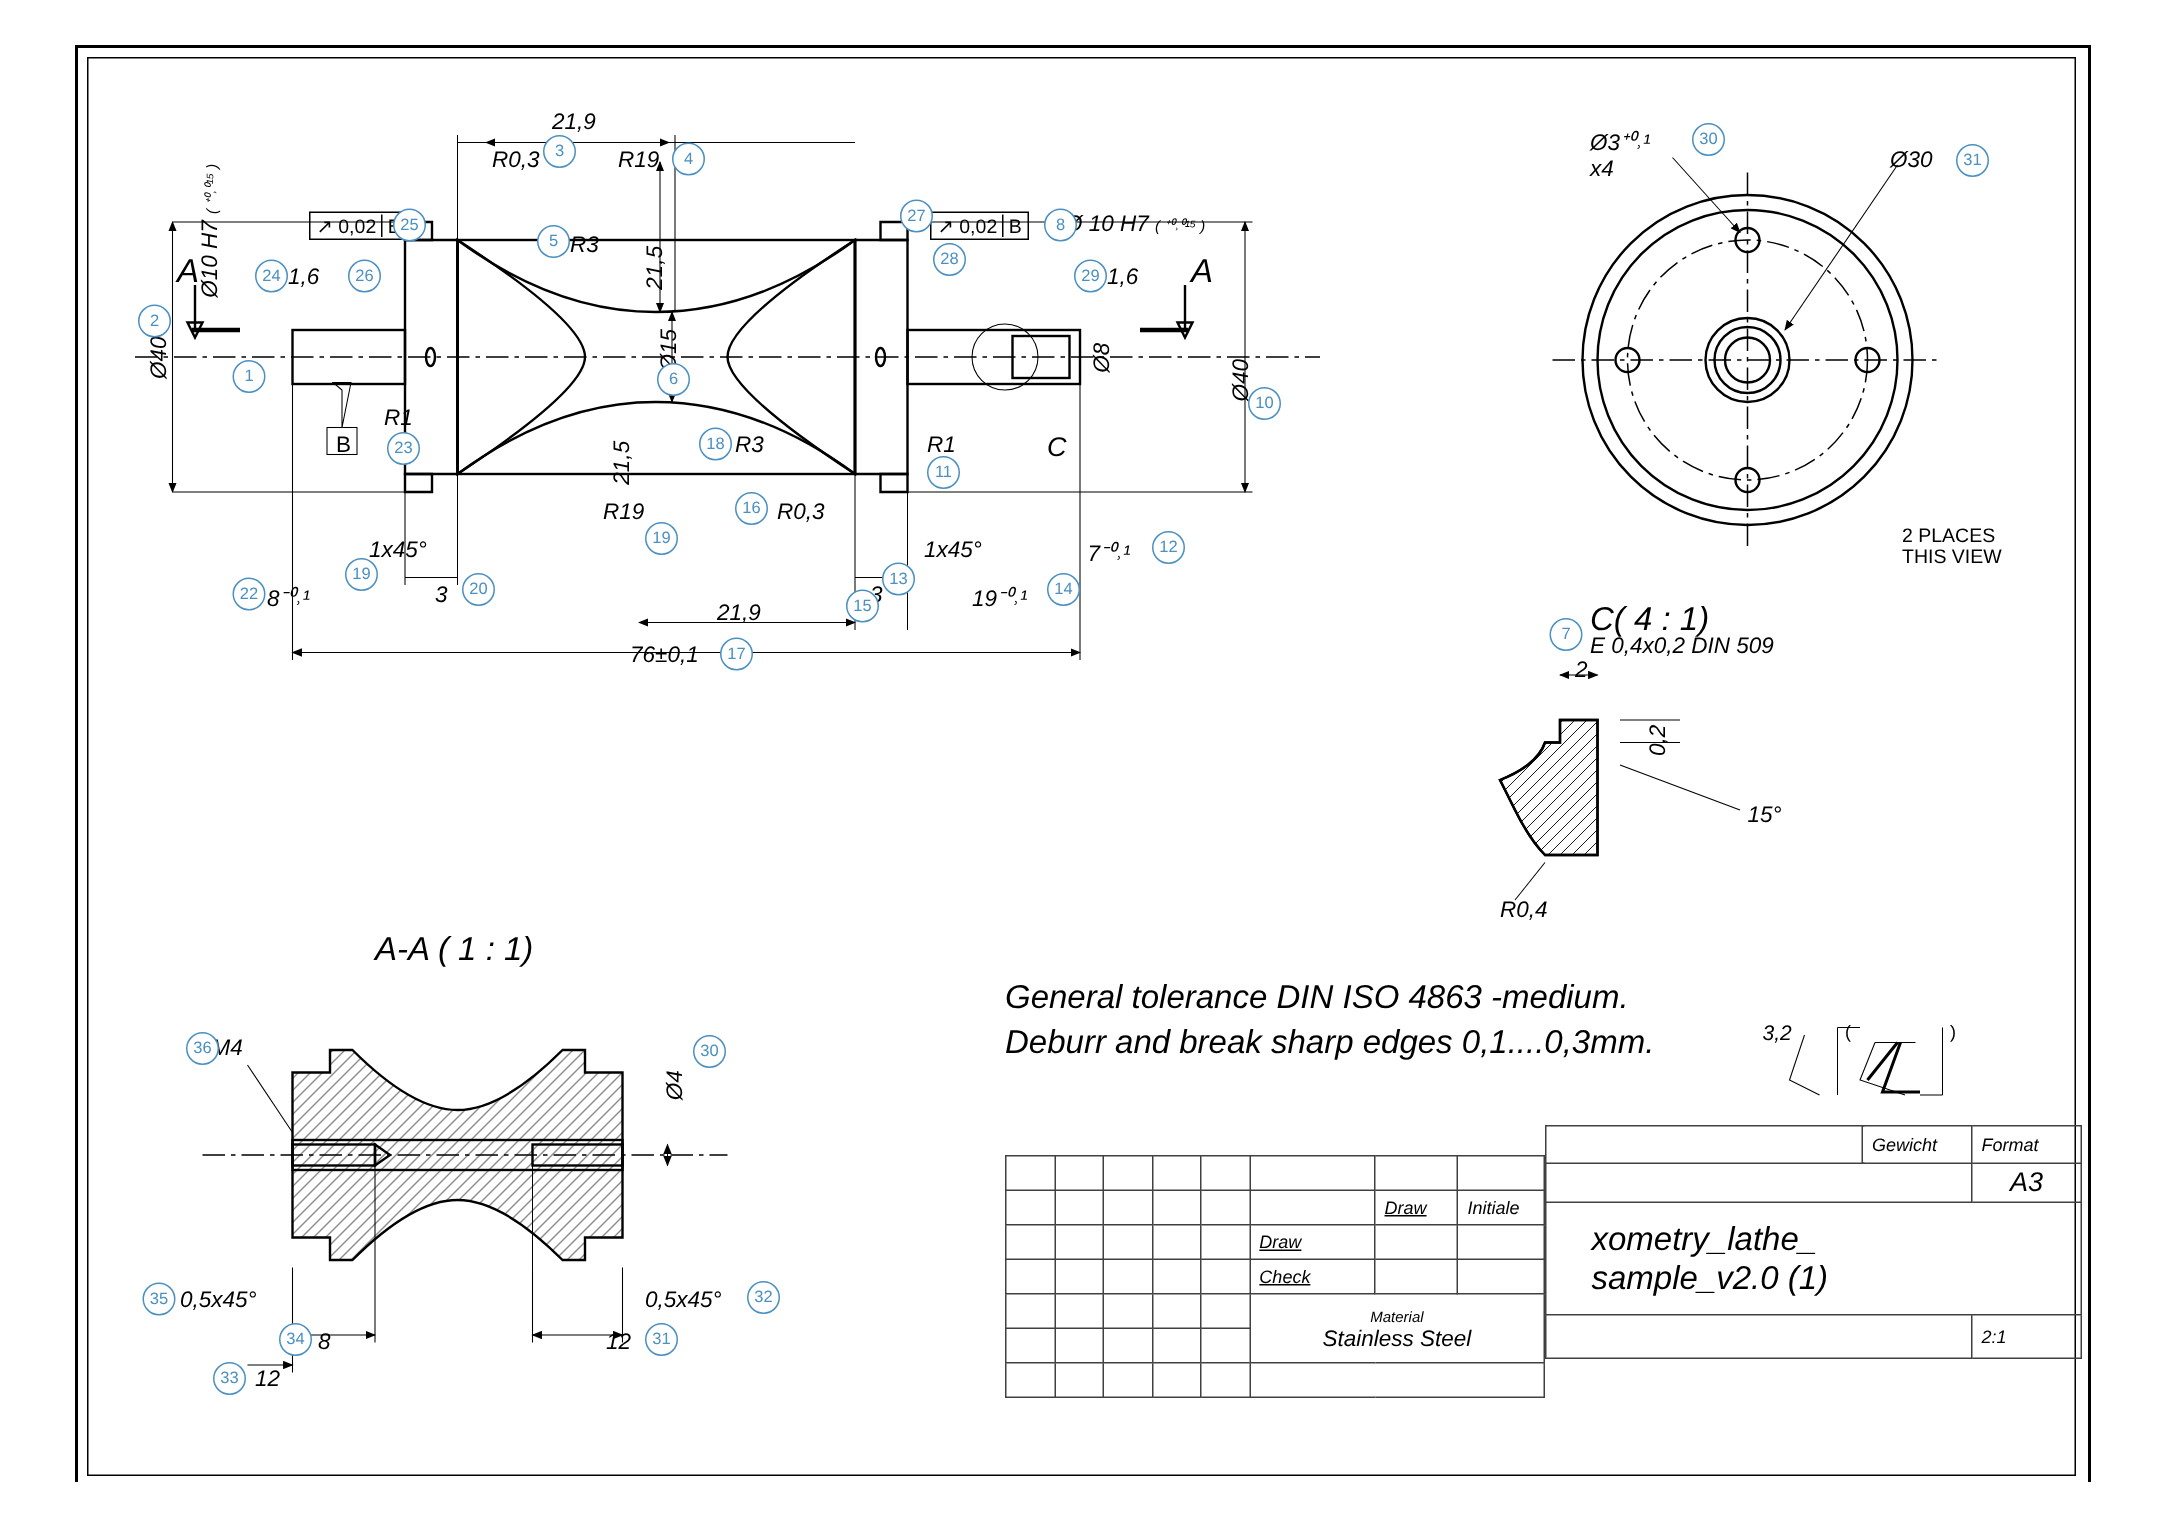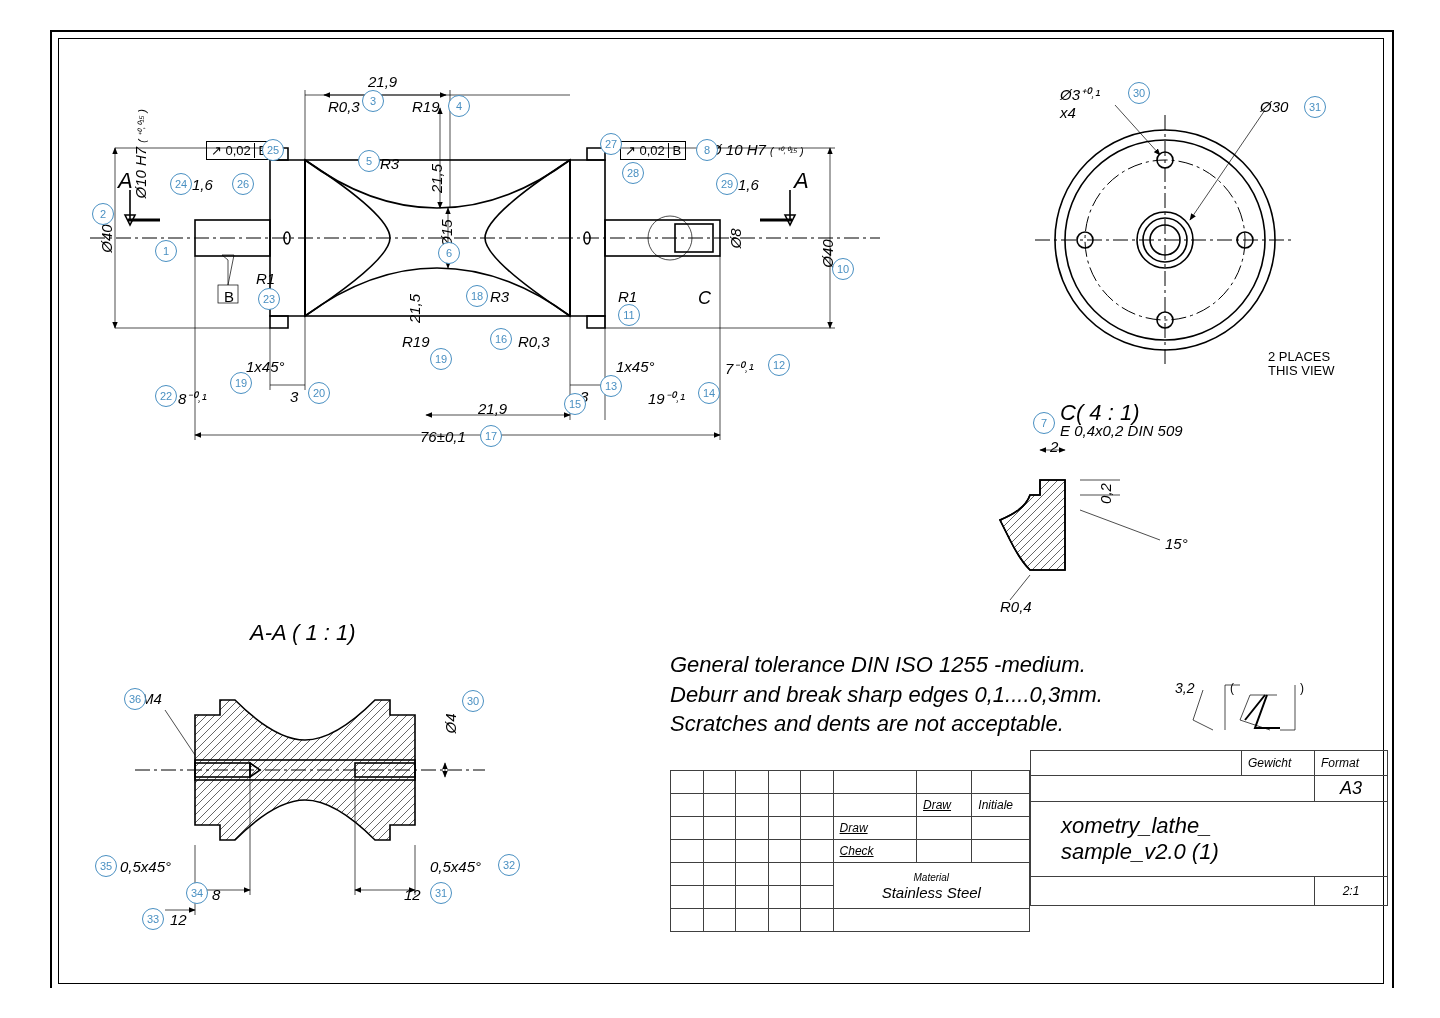--- a/index.html
+++ b/index.html
@@ -201,23 +201,22 @@
 </svg>
 <div class="dim" style="left:141px;top:690px">M4</div>
 <div class="dim" style="left:440px;top:715px;transform:rotate(-90deg)">Ø4</div>
 <div class="dim" style="left:430px;top:858px">0,5x45°</div>
 <div class="dim" style="left:404px;top:886px">12</div>
 <div class="dim" style="left:120px;top:858px">0,5x45°</div>
 <div class="dim" style="left:212px;top:886px">8</div>
 <div class="dim" style="left:170px;top:911px">12</div>
 
 <div class="note" style="left:670px;top:650px">
-<div>General tolerance DIN ISO 1255 -medium.</div>
+<div>General tolerance DIN ISO 4863 -medium.</div>
 <div>Deburr and break sharp edges 0,1....0,3mm.</div>
-<div>Scratches and dents are not acceptable.</div>
 </div>
 
 <svg style="left:1185px;top:680px" width="150" height="60">
 <path d="M18,10 L8,40 L28,50" class="thin"></path>
 <path d="M40,5 L40,50 M40,5 L55,5" class="thin" stroke-width="2"></path>
 <path d="M65,15 L55,40 L85,50 M65,15 L92,15" class="thin"></path>
 <path d="M100,5 L100,50 M100,50 L115,50" class="thin" stroke-width="2" transform="scale(-1,1) translate(-210,0)"></path>
 <path d="M60,40 L80,15 M82,15 L70,48 L95,48" stroke="#000" stroke-width="2" fill="none"></path>
 <text x="45" y="12" font-size="12" font-style="normal">(</text>
 <text x="115" y="12" font-size="12" font-style="normal">)</text>
@@ -301,37 +300,37 @@
 <tr>
           <td colspan="3" style="height:20px"></td>
           <td style="font-size:18px;text-align:center">A3</td>
         </tr>
 <tr>
           <td colspan="4" rowspan="2" style="height:70px;font-size:22px;padding-left:30px"><span>xometry_lathe_</span><br><span>sample_v2.0 (1)</span></td>
         </tr>
 <tr></tr>
 <tr>
           <td colspan="3" style="height:24px"></td>
-          <td style="text-align:center">2:1</td>
+          <td style="">2:1</td>
         </tr>
 </tbody>
     </table>
 
 <div class="bal" style="left:155px;top:240px">1</div>
 <div class="bal" style="left:92px;top:203px">2</div>
 <div class="bal" style="left:362px;top:90px">3</div>
 <div class="bal" style="left:448px;top:95px">4</div>
 <div class="bal" style="left:358px;top:150px">5</div>
 <div class="bal" style="left:438px;top:242px">6</div>
 <div class="bal" style="left:1033px;top:412px">7</div>
 <div class="bal" style="left:696px;top:139px">8</div>
 <div class="bal" style="left:832px;top:258px">10</div>
 <div class="bal" style="left:618px;top:304px">11</div>
 <div class="bal" style="left:768px;top:354px">12</div>
-<div class="bal" style="left:600px;top:375px">13</div>
+<div class="bal" style="left:588px;top:375px">13</div>
 <div class="bal" style="left:698px;top:382px">14</div>
 <div class="bal" style="left:564px;top:393px">15</div>
 <div class="bal" style="left:490px;top:328px">16</div>
 <div class="bal" style="left:480px;top:425px">17</div>
 <div class="bal" style="left:466px;top:285px">18</div>
 <div class="bal" style="left:430px;top:348px">19</div>
 <div class="bal" style="left:308px;top:382px">20</div>
 <div class="bal" style="left:230px;top:372px">19</div>
 <div class="bal" style="left:155px;top:385px">22</div>
 <div class="bal" style="left:258px;top:288px">23</div>

